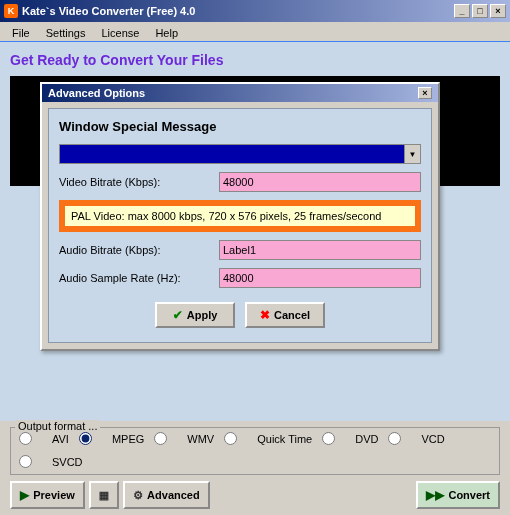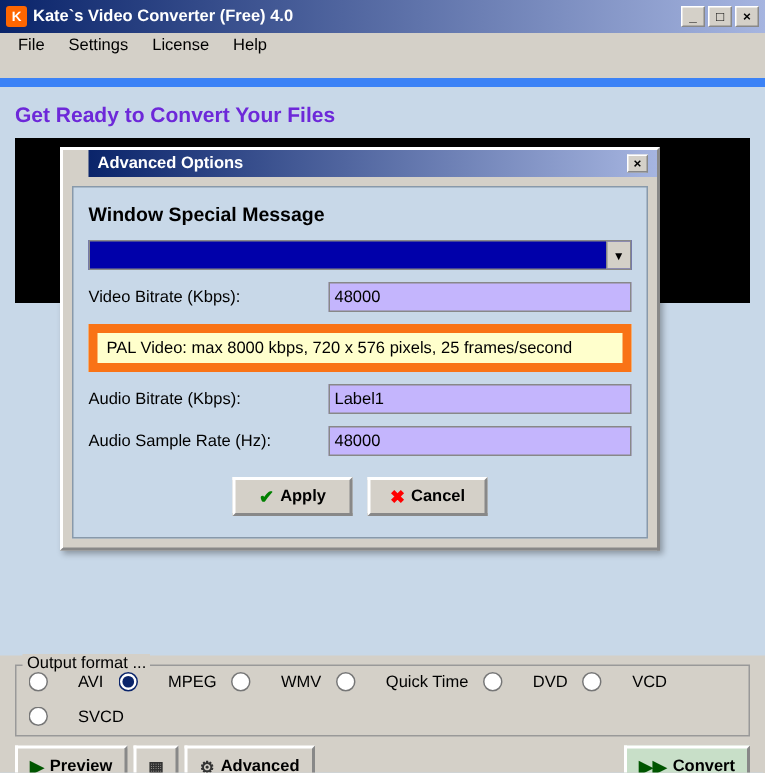--- a/index.html
+++ b/index.html
@@ -48,24 +48,24 @@
       font-size: 9px; cursor: pointer;
       color: #000;
       font-weight: bold;
     }
 
     
     .menu-bar {
       background: #d4d0c8;
       display: flex;
       gap: 0;
-      height: 36px;
-      align-items: flex-start;
+      height: 20px;
+      align-items: flex-end;
       padding: 0 4px;
-      border-bottom: 6px solid #3b82f6;
+      border-bottom: 1px solid #3b82f6;
     }
     .menu-item {
       padding: 2px 8px;
       font-size: 11px;
       cursor: pointer;
     }
 
     
     .main-area {
       background: #c8d8e8;
@@ -110,21 +110,20 @@
     }
     .dialog-title-bar {
       background: linear-gradient(to right, #0a246a, #a6b5e0);
       color: white;
       padding: 3px 6px;
       display: flex;
       align-items: center;
       justify-content: space-between;
       font-size: 11px;
       font-weight: bold;
-      margin-left: 17px;
     }
     .dialog-close {
       width: 14px; height: 12px;
       background: #d4d0c8;
       border: 1px solid #888;
       border-top-color: #fff; border-left-color: #fff;
       display: flex; align-items: center; justify-content: center;
       font-size: 9px; cursor: pointer; color: #000; font-weight: bold;
     }
     .dialog-body {
@@ -145,21 +144,21 @@
       margin-bottom: 8px;
     }
     .form-label {
       width: 160px;
       font-size: 11px;
       color: #000;
     }
     .form-input {
       flex: 1;
       height: 20px;
-      background: #c4b5fd;
+      background: #f9a8d4;
       border: 1px solid #888;
       padding: 1px 3px;
       font-size: 11px;
     }
     .form-select-wrapper {
       flex: 1;
       position: relative;
       display: flex;
     }
     .form-select {

